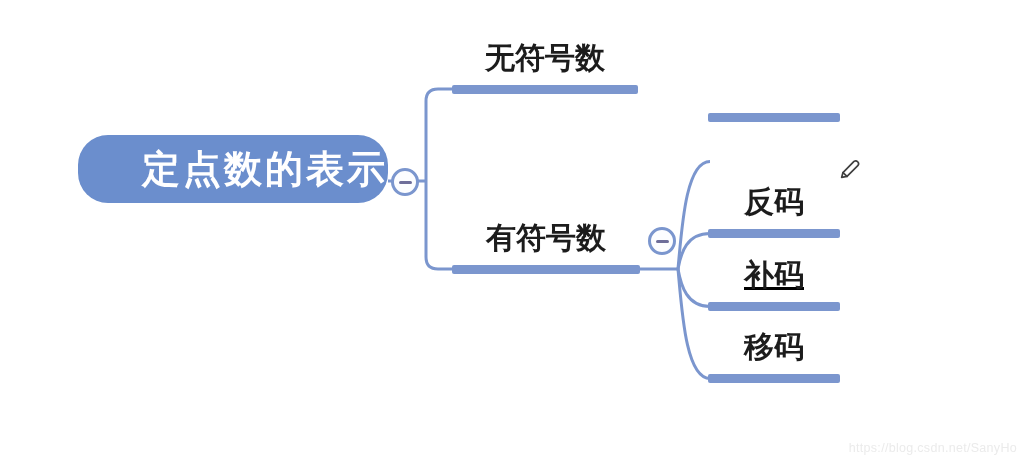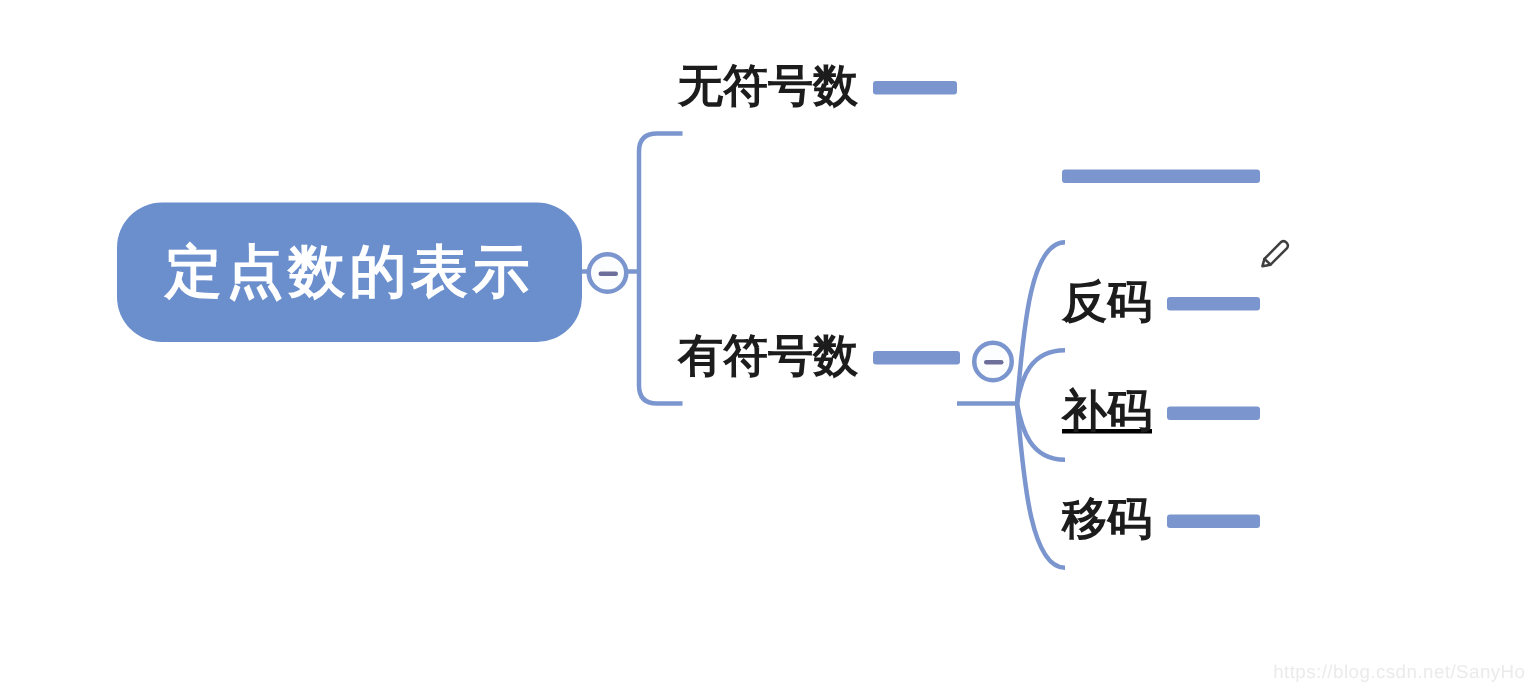--- a/index.html
+++ b/index.html
@@ -8,34 +8,34 @@
     width:1024px;height:462px;
     background:#ffffff;
     overflow:hidden;
     font-family:"Liberation Sans","DejaVu Sans",sans-serif;
   }
   .wires{position:absolute;left:0;top:0;width:1024px;height:462px;}
   .wire{stroke:#7b96ce;stroke-width:3;fill:none;}
 
   
   .root-topic{
-    position:absolute;left:78px;top:135px;width:310px;height:93px;
+    position:absolute;left:78px;top:135px;width:310px;height:68px;
     background:#6b8ecd;border-radius:30px;
-    display:flex;align-items:center;justify-content:center;
+    display:flex;align-items:center;justify-content:flex-end;
     cursor:pointer;
   }
   .root-label{
     color:#ffffff;font-size:38px;font-weight:700;letter-spacing:3px;
     white-space:nowrap;
   }
 
   
   .topic{
     position:absolute;
-    display:flex;flex-direction:row;align-items:center;
+    display:flex;flex-direction:column;align-items:center;
     gap:10px;cursor:pointer;
   }
   .tlabel{
     color:#1c1c1c;font-size:30px;font-weight:700;line-height:34px;
     white-space:nowrap;
   }
   .underline{width:100%;height:9px;background:#7b96ce;border-radius:2px;}
 
   .t-unsigned{left:452px;top:41px;width:186px;}
   .t-signed  {left:452px;top:221px;width:188px;}

